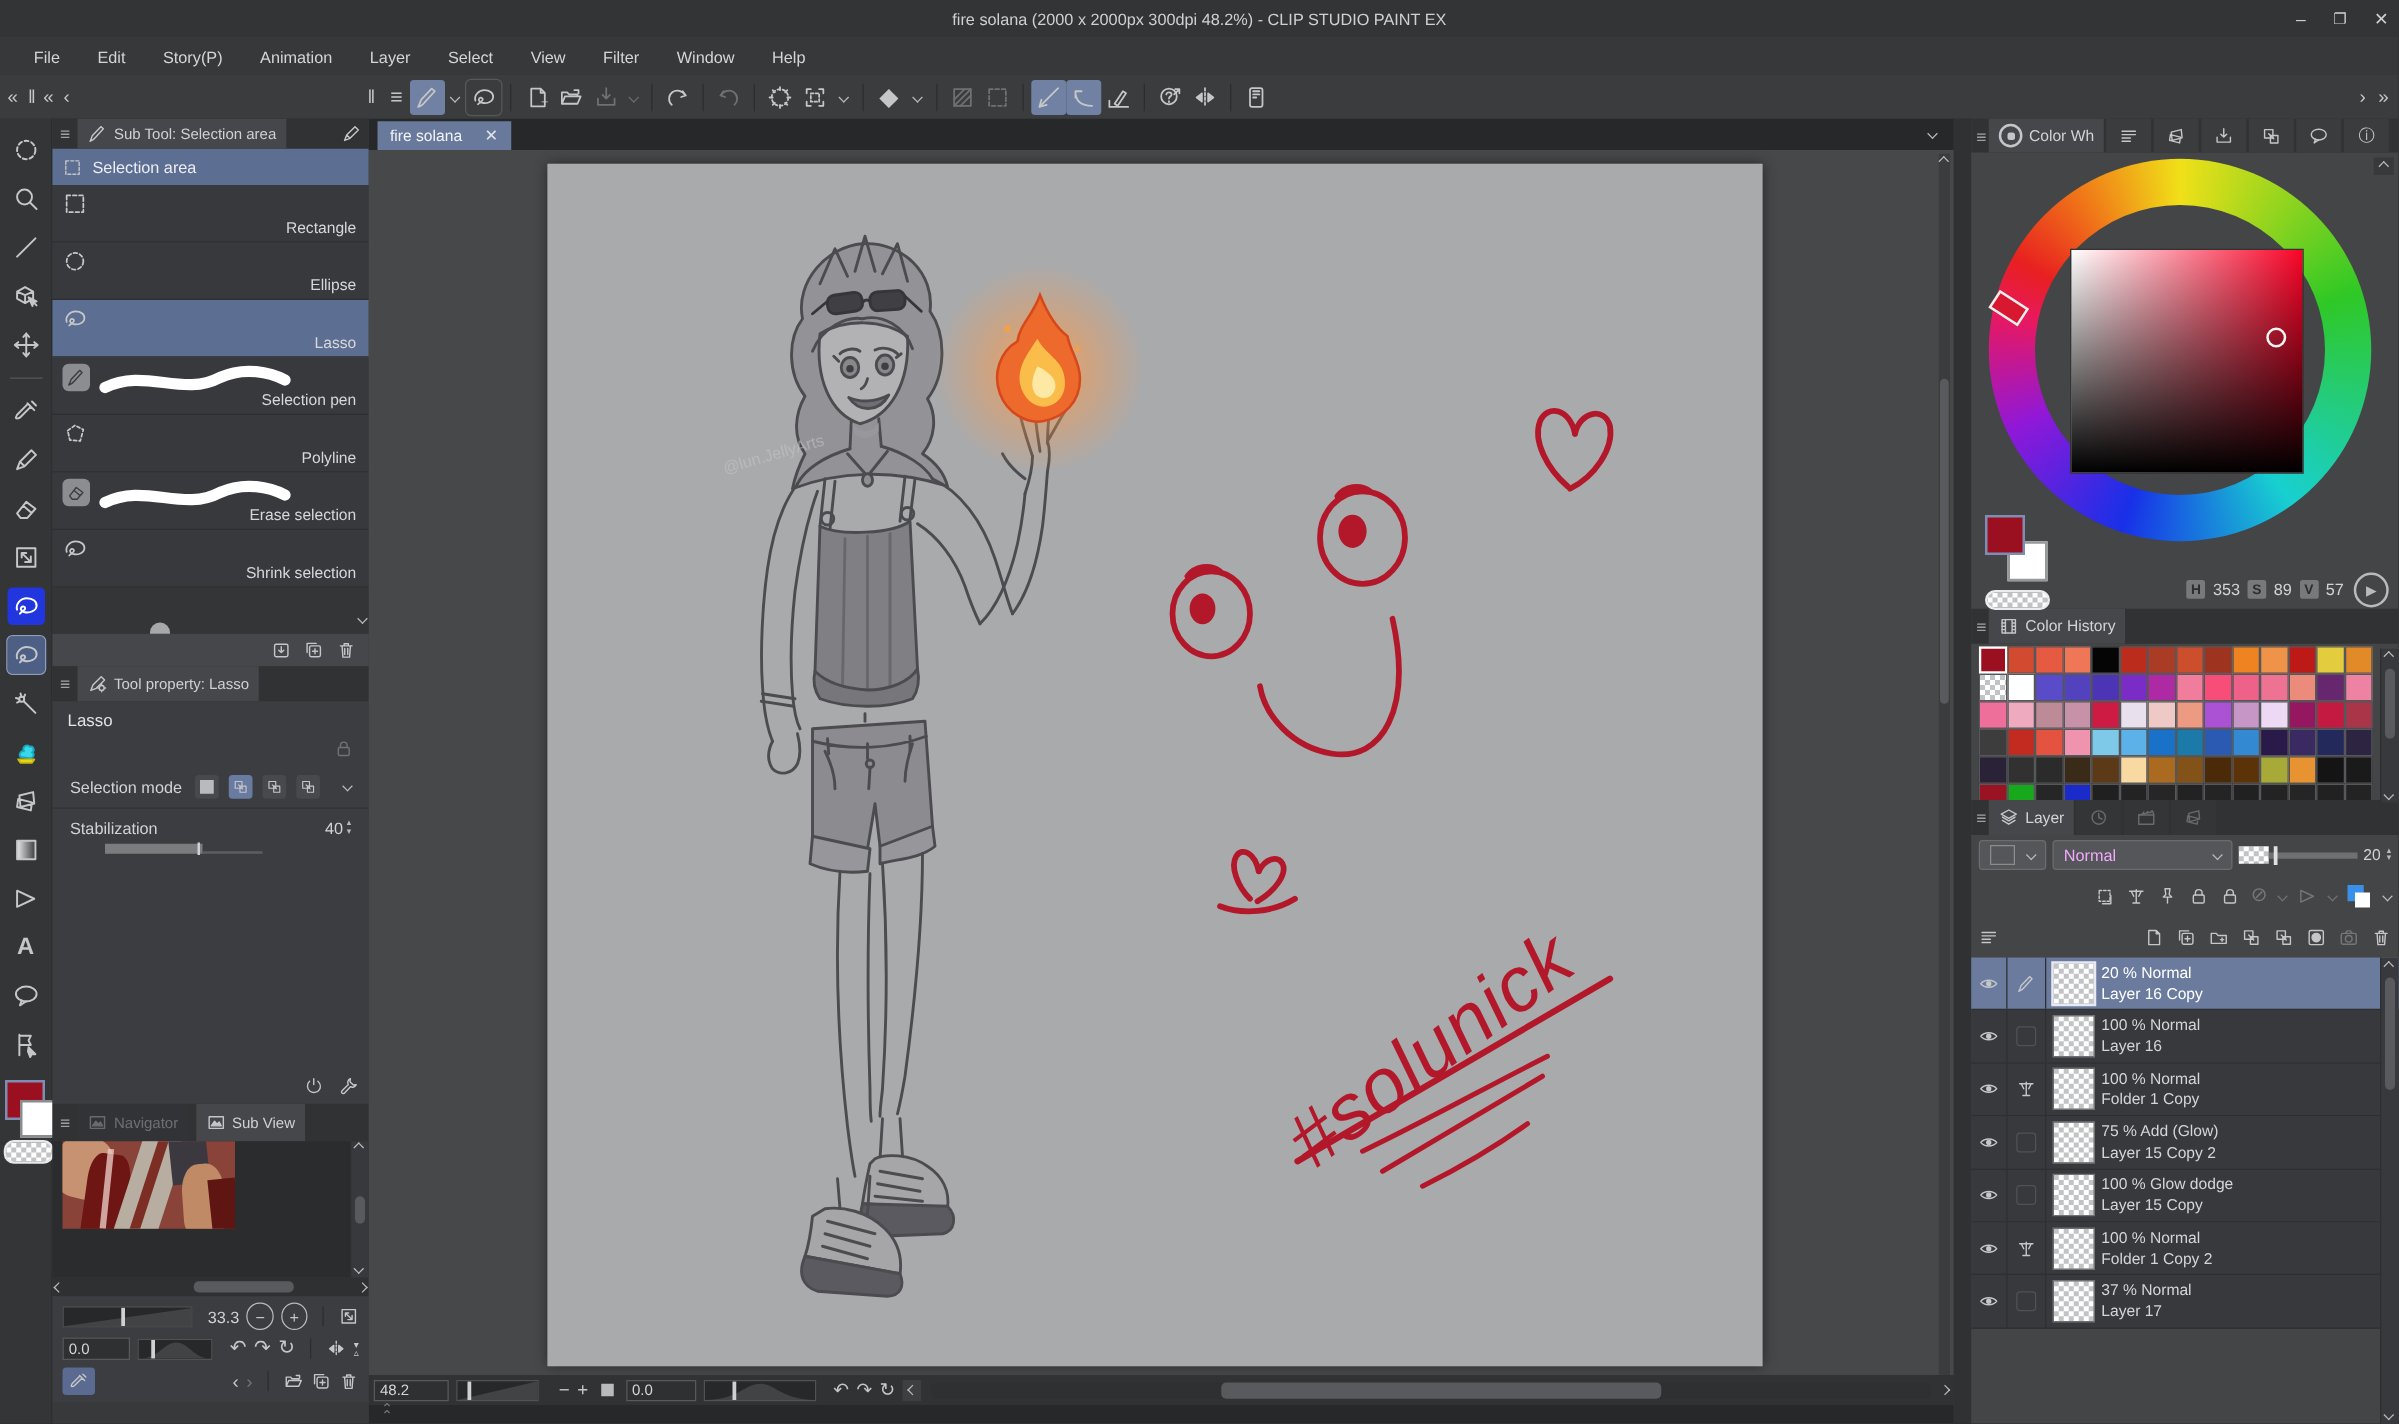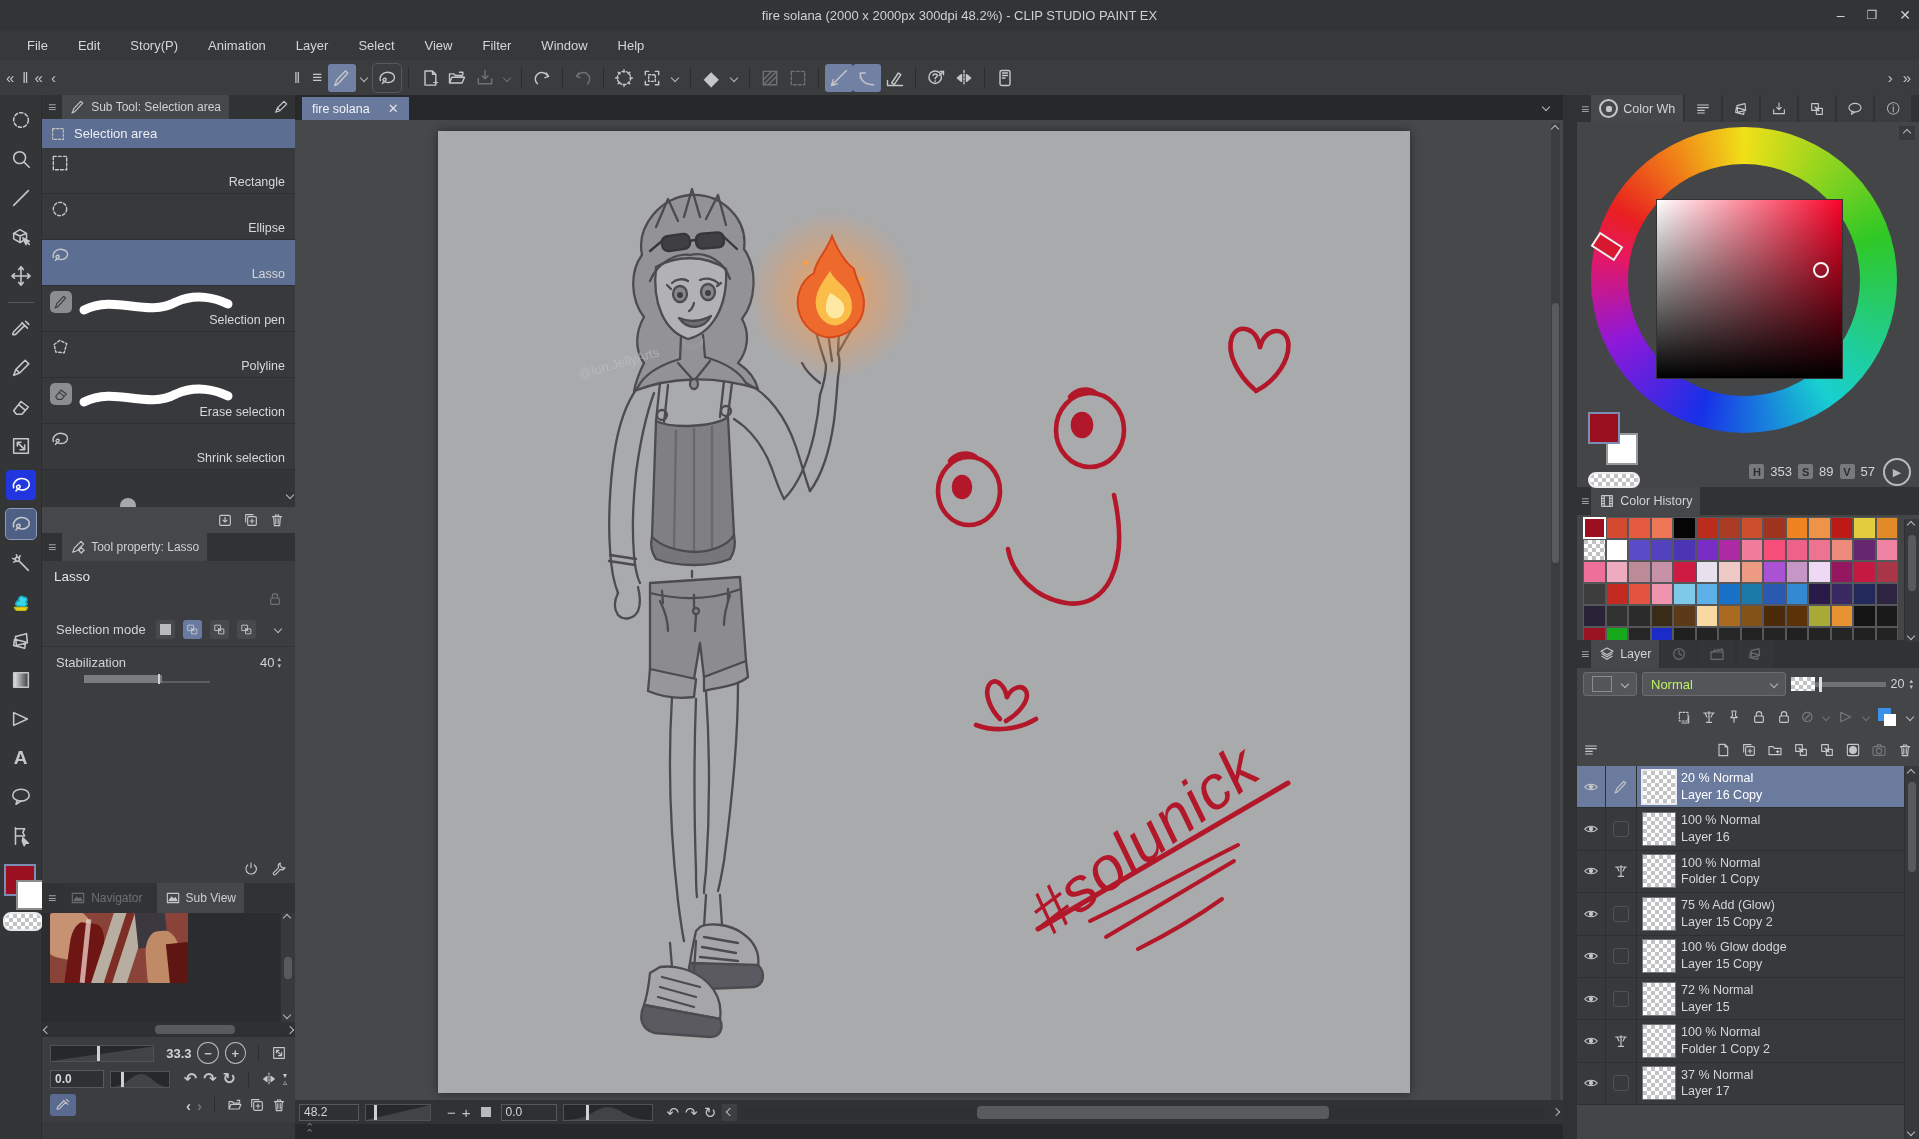--- a/index.html
+++ b/index.html
@@ -55,21 +55,21 @@
   .tprow{display:flex;align-items:center;padding:0 14px;gap:8px;height:34px;border-bottom:1px solid #313335;}
   .minibtn{width:19px;height:19px;border-radius:3px;display:flex;align-items:center;justify-content:center;background:#47494c;}
   .minibtn.on{background:#6a7ba1;}
   .aagroup{display:flex;background:#47494c;border-radius:3px;padding:1px;}
   .aabtn{width:22px;height:20px;display:flex;align-items:center;justify-content:center;border-radius:2px;}
   .aabtn.on{background:#6a7ba1;}
   .dot{border-radius:50%;background:#c5c6c8;}
   
   .navthumb{position:relative;background:#2a2c2e;}
   .navctl{background:#3b3d40;}
-  .nrow{display:flex;align-items:center;gap:6px;padding:0 8px;height:26px;font-weight:bold;}
+  .nrow{display:flex;align-items:center;gap:6px;padding:0 8px;height:26px;}
   .field{background:#2e3032;border:1px solid #57595b;color:#d6d7d9;font-size:12px;padding:0 4px;height:16px;display:flex;align-items:center;}
   .circbtn{width:20px;height:20px;border:1.6px solid #b9babc;border-radius:50%;display:flex;align-items:center;justify-content:center;color:#c5c6c8;font-size:13px;line-height:1;}
   .sbtrack{background:#2e3032;border-radius:4px;}
   .sbthumb{background:#585a5d;border-radius:4px;}
   
   .canvasarea{left:295px;top:95px;width:1268px;height:1044px;background:#474849;}
   .tabwell{position:absolute;left:0;top:0;width:1268px;height:25px;background:#26282a;}
   .doctab{position:absolute;left:7px;top:2px;height:23px;background:#68799c;color:#f2f3f5;display:flex;align-items:center;gap:18px;padding:0 10px;font-size:12.5px;}
   .page{position:absolute;left:143px;top:36px;width:972px;height:962px;background:#a9aaac;box-shadow:0 0 10px rgba(0,0,0,.45);}
   .cbottom{position:absolute;left:0;top:1005px;width:1268px;height:24px;background:#303234;display:flex;align-items:center;gap:6px;padding:0 4px;box-sizing:border-box;}
@@ -92,21 +92,21 @@
   .swch{position:absolute;box-sizing:border-box;}
   .hsvlab{display:inline-flex;align-items:center;justify-content:center;width:15px;height:15px;background:#77797b;color:#2c2e30;font-size:11px;font-weight:bold;border-radius:2px;}
   .checker-sm{background:repeating-conic-gradient(#ffffff 0 25%,#c2c3c5 0 50%) 0 0/8px 8px;}
   
   .chgrid{position:relative;height:123px;overflow:hidden;margin:2px 20px 0 6px;}
   .chrow{display:flex;}
   .sw{width:22.5px;height:22px;box-sizing:border-box;border:0.5px solid #55575a;}
   .sw.selsw{outline:2px solid #fff;outline-offset:-2px;}
   
   .lctl{display:flex;align-items:center;gap:5px;padding:0 6px;}
-  .drop{background:#54565a;border:1px solid #6a6c6e;border-radius:3px;height:22px;display:flex;align-items:center;justify-content:center;gap:10px;color:#bef264;}
+  .drop{background:#54565a;border:1px solid #6a6c6e;border-radius:3px;height:22px;display:flex;align-items:center;justify-content:center;gap:10px;color:#f0abfc;}
   .lrow{display:flex;align-items:stretch;height:41.4px;border-bottom:1px solid #2d2f31;background:#38393c;}
   .lrow.sel{background:#6b7b9e;color:#fff;}
   .lr-eye{width:28px;display:flex;align-items:center;justify-content:center;border-right:1px solid #2d2f31;}
   .lr-b{width:30px;display:flex;align-items:center;justify-content:center;border-right:1px solid #2d2f31;}
   .lr-th{width:44px;display:flex;align-items:center;justify-content:center;}
   .lr-tx{display:flex;flex-direction:column;justify-content:center;line-height:1.35;font-size:12.5px;color:#d4d5d7;}
   .lrow.sel .lr-tx{color:#fff;}
   .thumbbox{width:32px;height:32px;border:1px solid #707274;}
   .lrow.sel .thumbbox{border:2px solid #e8eaf0;}
   .emptychk{width:14px;height:14px;border:1.5px solid #6a6c6e;border-radius:3px;opacity:.5;}
@@ -1362,56 +1362,39 @@
               <span>Layer 15 Copy</span>
             </div>
           </div>
           <div class="lrow">
             <div class="lr-eye">
               <svg class="ic sm">
                 <use href="#sy-eye"></use>
               </svg>
             </div>
             <div class="lr-b">
-              <span class="emptychk"></span>
+              <svg class="ic sm">
+                <use href="#sy-pole"></use>
+              </svg>
             </div>
             <div class="lr-th">
               <div class="thumbbox checker-sm"></div>
             </div>
             <div class="lr-tx">
-              <span>72 % Normal</span>
-              <span>Layer 15</span>
+              <span>100 % Normal</span>
+              <span>Folder 1 Copy 2</span>
             </div>
           </div>
           <div class="lrow">
             <div class="lr-eye">
               <svg class="ic sm">
                 <use href="#sy-eye"></use>
               </svg>
             </div>
             <div class="lr-b">
-              <svg class="ic sm">
-                <use href="#sy-pole"></use>
-              </svg>
-            </div>
-            <div class="lr-th">
-              <div class="thumbbox checker-sm"></div>
-            </div>
-            <div class="lr-tx">
-              <span>100 % Normal</span>
-              <span>Folder 1 Copy 2</span>
-            </div>
-          </div>
-          <div class="lrow">
-            <div class="lr-eye">
-              <svg class="ic sm">
-                <use href="#sy-eye"></use>
-              </svg>
-            </div>
-            <div class="lr-b">
               <span class="emptychk"></span>
             </div>
             <div class="lr-th">
               <div class="thumbbox checker-sm"></div>
             </div>
             <div class="lr-tx">
               <span>37 % Normal</span>
               <span>Layer 17</span>
             </div>
           </div>

